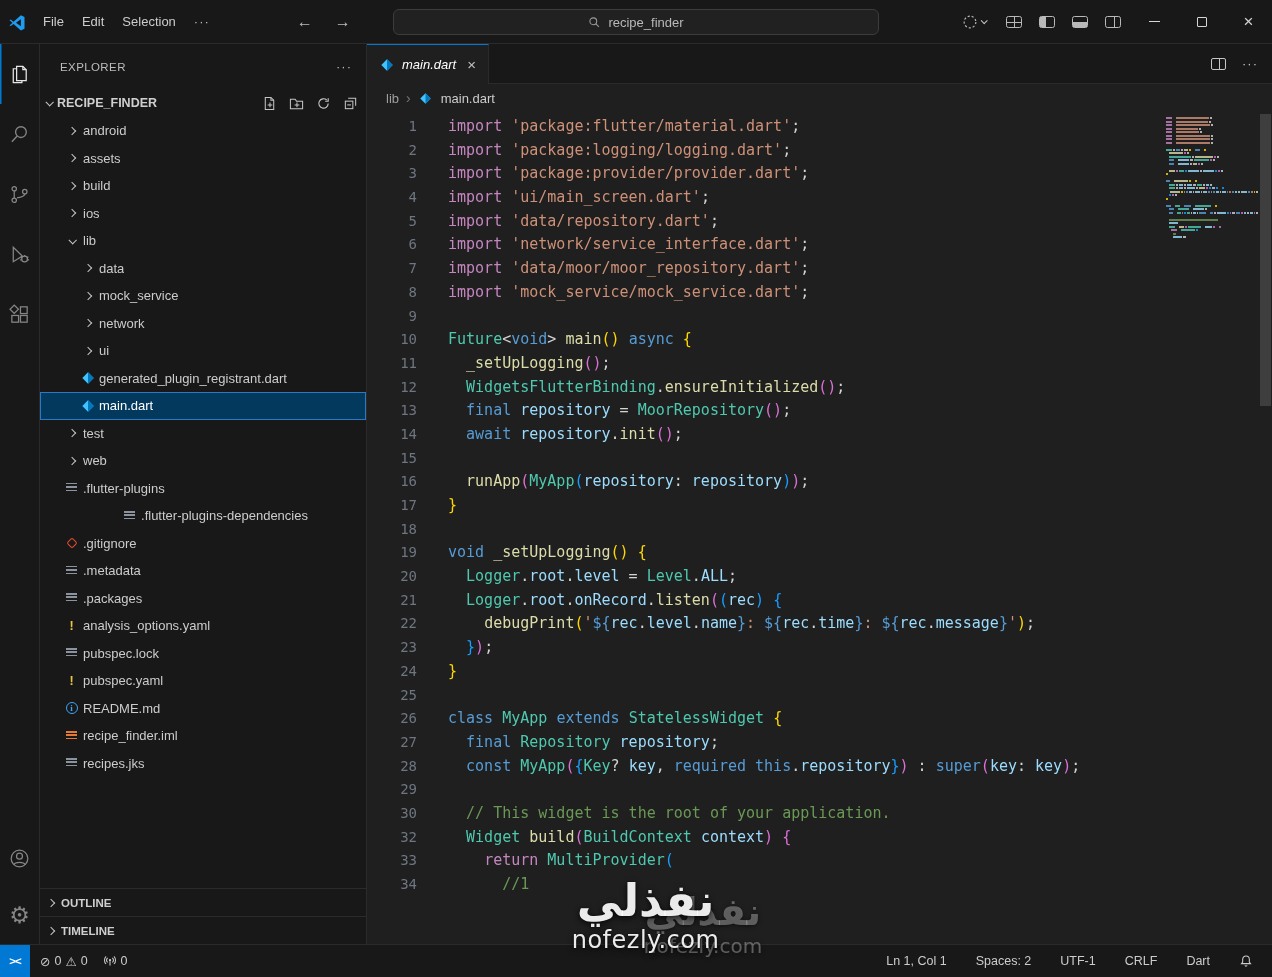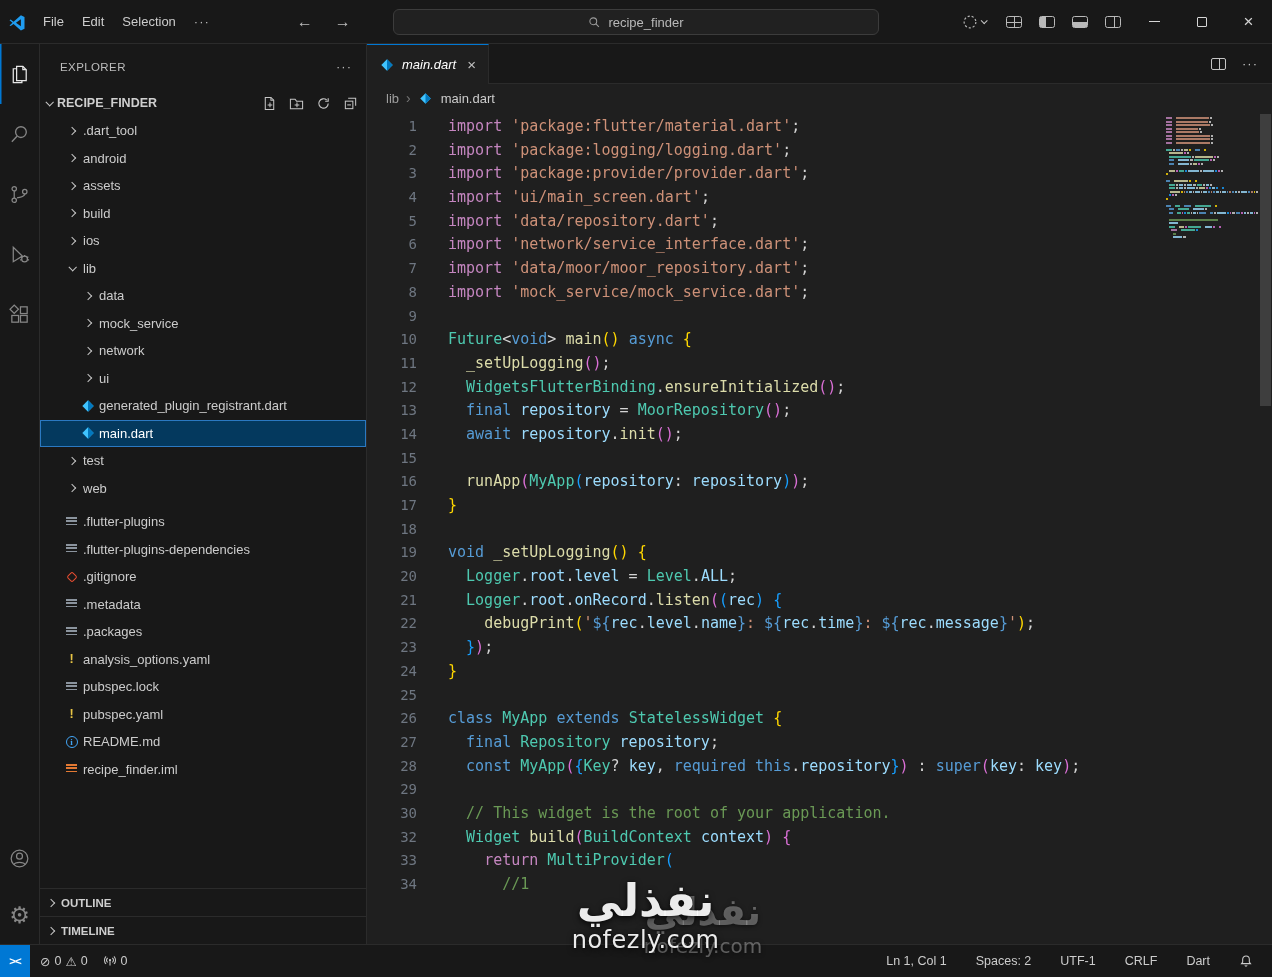--- a/index.html
+++ b/index.html
@@ -263,26 +263,20 @@
               <path d="M5.5 2.5h8v8"></path>
               <path d="M4.5 9.5h4"></path>
             </svg>
         </span>
       </div>
       <div class="tree">
           <div class="tree-row" style="padding-left: 22px;">
             <span class="slot">
               <span class="chev right"></span>
             </span>
-            <span class="label">.dart_tool</span>
-          </div>
-          <div class="tree-row" style="padding-left: 22px;">
-            <span class="slot">
-              <span class="chev right"></span>
-            </span>
             <span class="label">android</span>
           </div>
           <div class="tree-row" style="padding-left: 22px;">
             <span class="slot">
               <span class="chev right"></span>
             </span>
             <span class="label">assets</span>
           </div>
           <div class="tree-row" style="padding-left: 22px;">
             <span class="slot">
@@ -353,29 +347,29 @@
               <span class="chev right"></span>
             </span>
             <span class="label">test</span>
           </div>
           <div class="tree-row" style="padding-left: 22px;">
             <span class="slot">
               <span class="chev right"></span>
             </span>
             <span class="label">web</span>
           </div>
-          <div class="tree-row" style="padding-left: 22px; margin-top: 6px;">
+          <div class="tree-row" style="padding-left: 22px;">
             <span class="slot">
               <span class="fi file">
                 <span class="bars"></span>
               </span>
             </span>
             <span class="label">.flutter-plugins</span>
           </div>
-          <div class="tree-row" style="padding-left: 22px;">
+          <div class="tree-row" style="padding-left: 22px; justify-content: center;">
             <span class="slot">
               <span class="fi file">
                 <span class="bars"></span>
               </span>
             </span>
             <span class="label">.flutter-plugins-dependencies</span>
           </div>
           <div class="tree-row" style="padding-left: 22px;">
             <span class="slot">
               <span class="fi git">
@@ -428,20 +422,28 @@
             </span>
             <span class="label">README.md</span>
           </div>
           <div class="tree-row" style="padding-left: 22px;">
             <span class="slot">
               <span class="fi xml">
                 <span class="bars"></span>
               </span>
             </span>
             <span class="label">recipe_finder.iml</span>
+          </div>
+          <div class="tree-row" style="padding-left: 22px;">
+            <span class="slot">
+              <span class="fi file">
+                <span class="bars"></span>
+              </span>
+            </span>
+            <span class="label">recipes.jks</span>
           </div>
         </div>
       <div class="side-panel">
         <span class="chev right"></span>
         <span>OUTLINE</span>
       </div>
       <div class="side-panel">
         <span class="chev right"></span>
         <span>TIMELINE</span>
       </div>

